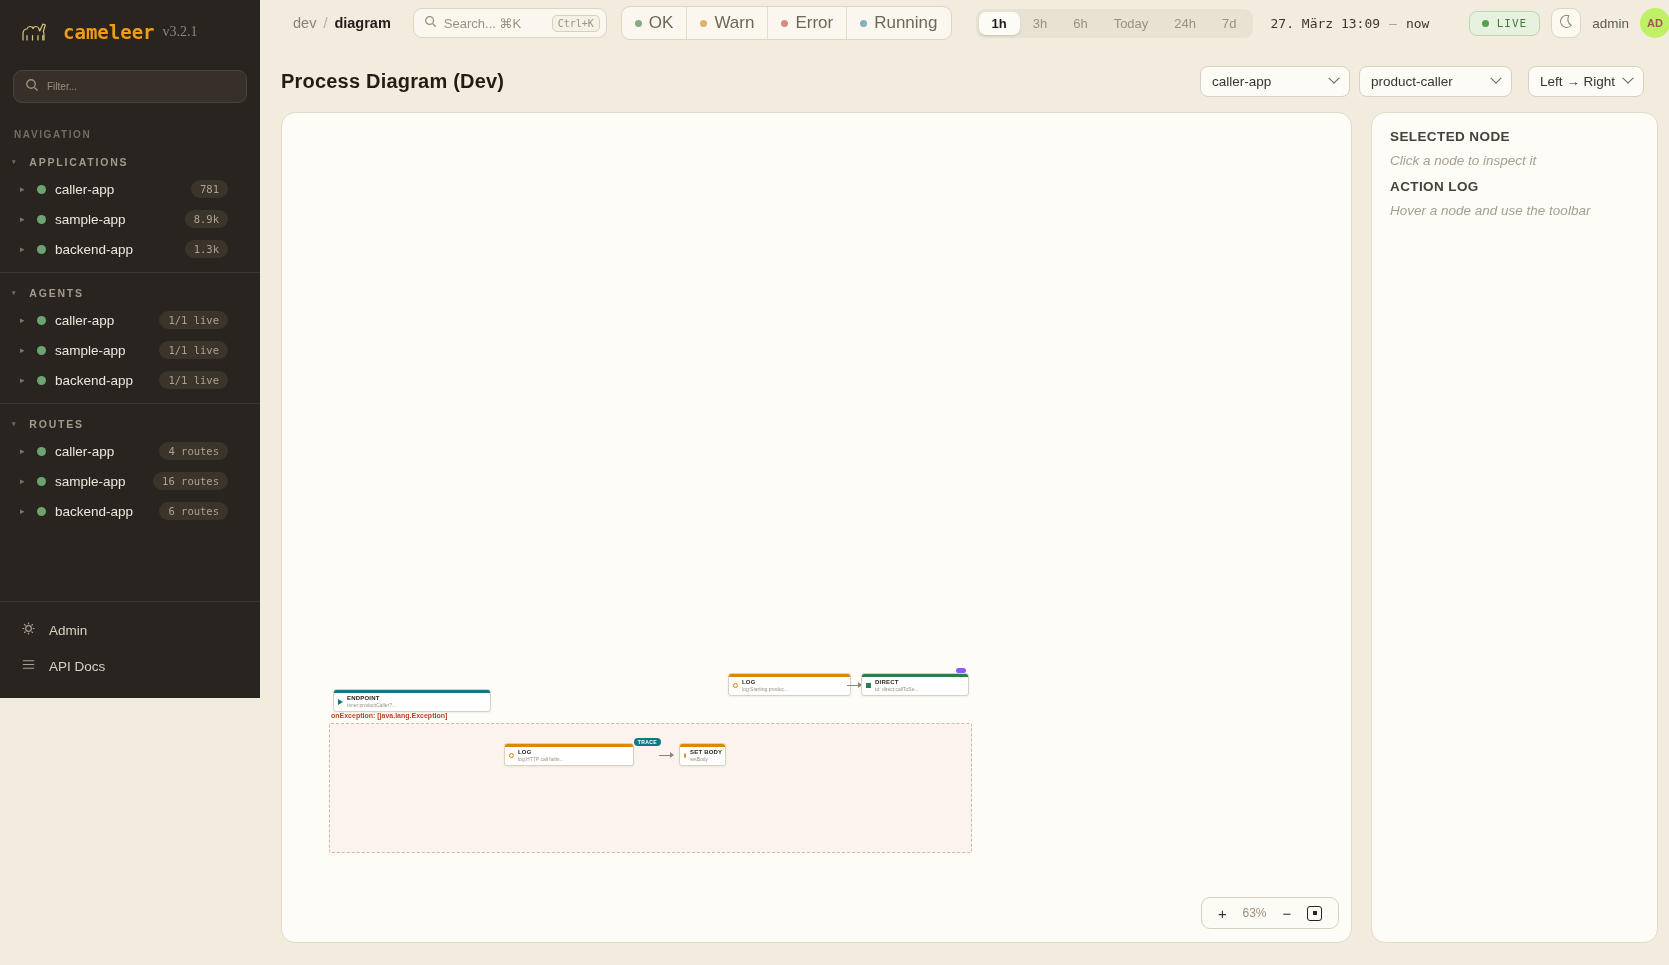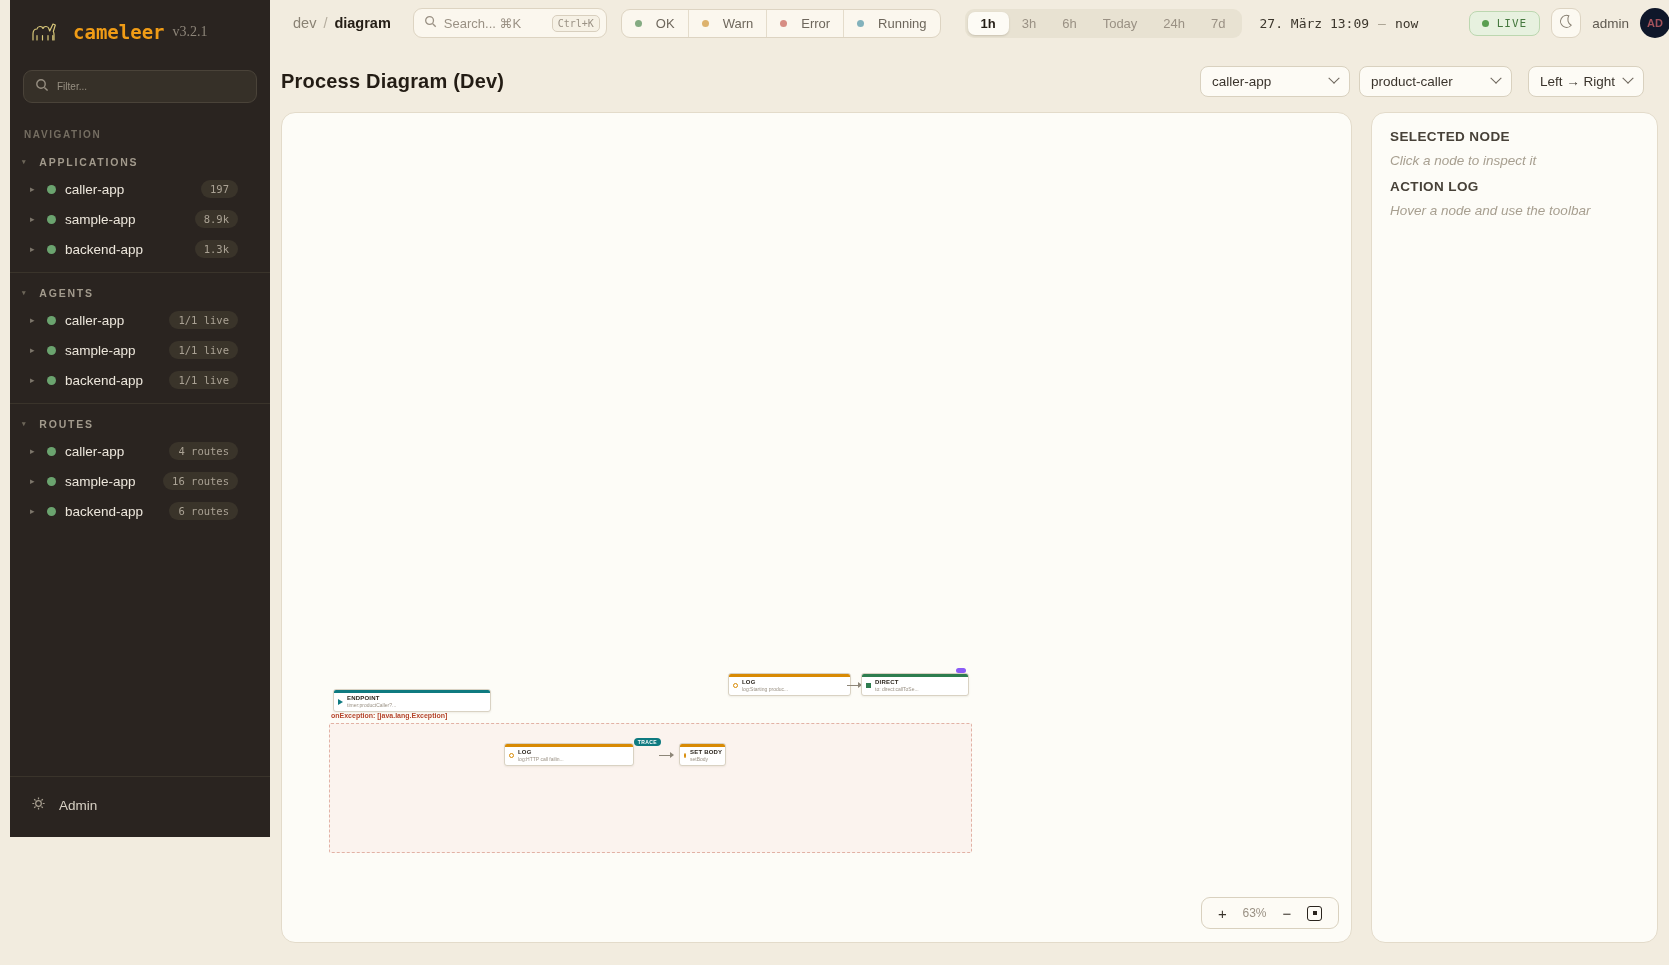--- a/index.html
+++ b/index.html
@@ -1,20 +1,20 @@
 <!DOCTYPE html>
 <html><head>
 <meta charset="utf-8">
 <style>
   * { margin:0; padding:0; box-sizing:border-box; }
   html,body { width:1669px; height:965px; overflow:hidden; }
   body { background:#f2ecdf; font-family:"Liberation Sans", sans-serif; color:#2a241d; }
 
   
-  .sidebar { position:absolute; left:10px; top:0; width:260px; height:837px; background:#2a2420;
+  .sidebar { position:absolute; left:0; top:0; width:260px; height:698px; background:#2a2420;
              color:#e9e3d8; display:flex; flex-direction:column; }
   .logo-row { display:flex; align-items:center; gap:11px; padding:14px 18px 12px 18px; }
   .logo-name { font-family:"DejaVu Sans Mono", monospace; font-weight:bold; font-size:19px; color:#f09c16; }
   .logo-version { font-family:Liberation Serif, serif; font-size:14px; color:#8d8579; margin-left:-3px; }
   .filter-box { margin:8px 13px 14px 13px; height:33px; background:#363028; border:1px solid #4a4339;
                 border-radius:9px; display:flex; align-items:center; gap:8px; padding:0 11px; }
   .filter-box input { background:transparent; border:none; outline:none; color:#cfc8bb; font-size:10px; width:100%;
                       font-family:"Liberation Sans", sans-serif; }
   .filter-box input::placeholder { color:#978f82; }
   .nav-label { padding:0 14px; margin:12px 0 2px 0; font-size:10px; letter-spacing:1.6px; color:#746d61; font-weight:bold; }
@@ -39,38 +39,38 @@
   .breadcrumb { display:flex; align-items:baseline; gap:7px; font-size:14.5px; }
   .crumb-parent { color:#8a8274; cursor:pointer; }
   .crumb-sep { color:#b5ad9e; }
   .crumb-current { color:#241d15; font-weight:bold; }
   .searchbox { margin-left:22px; width:194px; height:30px; background:#fbf7ee; border:1px solid #ddd4c2;
                border-radius:9px; display:flex; align-items:center; gap:7px; padding:0 6px 0 10px; }
   .search-ph { flex:1; font-size:13px; color:#9a9184; white-space:nowrap; overflow:hidden; }
   .kbd { font-family:"DejaVu Sans Mono", monospace; font-size:10px; color:#9a9184; border:1px solid #d8cfbe;
          background:#f6f1e5; border-radius:5px; padding:2px 5px; }
   .chips { margin-left:14px; display:flex; background:#fbf7ee; border:1px solid #ddd4c2; border-radius:9px; overflow:hidden; }
-  .chip { display:flex; align-items:center; gap:14px; padding:6px 13px; font-size:13px; color:#6e675c; cursor:pointer; }
+  .chip { display:flex; align-items:center; gap:7px; padding:6px 13px; font-size:17px; color:#6e675c; cursor:pointer; }
   .chip + .chip { border-left:1px solid #e4dccb; }
   .chip .dot { width:7px; height:7px; }
   .timegroup { margin-left:24px; display:flex; align-items:center; background:#e8e2d2; border-radius:9px; padding:3px; }
   .timeseg { padding:4px 13px; font-size:13px; color:#9a9184; border-radius:7px; cursor:pointer; }
   .timeseg.active { background:#fdfbf5; color:#241d15; font-weight:bold; box-shadow:0 1px 2px rgba(60,50,30,.18);border-radius:7px; }
   .daterange { margin-left:18px; font-family:"DejaVu Sans Mono", monospace; font-size:13px; color:#3c362c;
                display:flex; gap:9px; align-items:center; }
   .daterange .sep { color:#a39b8c; }
   .tb-right { margin-left:auto; display:flex; align-items:center; gap:11px; }
   .live-badge { display:flex; align-items:center; gap:8px; background:#e7f1df; border:1px solid #bcd7b0;
                 border-radius:8px; padding:5px 12px; font-family:"DejaVu Sans Mono", monospace; font-size:11px;
                 color:#46793f; letter-spacing:1px; }
   .live-dot { width:7px; height:7px; border-radius:50%; }
   .icon-btn { width:30px; height:30px; background:#fcf9f1; border:1px solid #ddd4c2; border-radius:9px;
               display:flex; align-items:center; justify-content:center; cursor:pointer; }
   .username { font-size:13.5px; color:#5f5950; }
-  .avatar { width:30px; height:30px; border-radius:50%; background:#0f172a; color:#a3525b; font-size:11px;
+  .avatar { width:30px; height:30px; border-radius:50%; background:#bef264; color:#a3525b; font-size:11px;
             font-weight:bold; display:flex; align-items:center; justify-content:center; cursor:pointer; }
 
   
   .content-header { position:absolute; left:281px; top:64px; width:1363px; height:34px; display:flex; align-items:center; }
   .page-title { font-size:20px; font-weight:bold; color:#231c14; letter-spacing:.2px; }
   .selects { margin-left:auto; display:flex; align-items:center; }
   .select { height:31px; background:#fdfbf5; border:1px solid #d9d1bf; border-radius:8px; display:flex;
             align-items:center; padding:0 11px; font-size:13.5px; color:#3a342c; cursor:pointer; }
   .select .chev { margin-left:auto; width:8px; height:8px; border-right:1.5px solid #6e675c;
                   border-bottom:1.5px solid #6e675c; transform:rotate(45deg) translate(-2px,-2px); }
@@ -143,21 +143,21 @@
 
   <div class="section">
     <div class="section-header">
       <span class="sec-caret">▾</span>
       <span>APPLICATIONS</span>
     </div>
     <div class="item">
       <span class="item-caret">▸</span>
       <span class="dot" style="background-color: rgb(107, 164, 111);"></span>
       <span class="item-label">caller-app</span>
-      <span class="badge">197</span>
+      <span class="badge">781</span>
     </div>
     <div class="item">
       <span class="item-caret">▸</span>
       <span class="dot" style="background-color: rgb(107, 164, 111);"></span>
       <span class="item-label">sample-app</span>
       <span class="badge">8.9k</span>
     </div>
     <div class="item">
       <span class="item-caret">▸</span>
       <span class="dot" style="background-color: rgb(107, 164, 111);"></span>
@@ -218,20 +218,28 @@
 
   <div class="sidebar-footer">
     <div class="footer-item">
       <span>
         <svg width="15" height="15" viewBox="0 0 16 16" fill="none" stroke="#a89f90" stroke-width="1.3">
           <circle cx="8" cy="8" r="3"></circle>
           <path d="M8 1.5 v2 M8 12.5 v2 M1.5 8 h2 M12.5 8 h2 M3.4 3.4 l1.4 1.4 M11.2 11.2 l1.4 1.4 M12.6 3.4 l-1.4 1.4 M4.8 11.2 l-1.4 1.4"></path>
         </svg>
       </span>
       <span>Admin</span>
+    </div>
+    <div class="footer-item">
+      <span>
+        <svg width="15" height="15" viewBox="0 0 16 16" fill="none" stroke="#a89f90" stroke-width="1.3">
+          <path d="M2 4 h12 M2 8 h12 M2 12 h12"></path>
+        </svg>
+      </span>
+      <span>API Docs</span>
     </div>
   </div>
 </div>
 
 <div class="topbar">
   <div class="breadcrumb">
     <span class="crumb-parent">dev</span>
     <span class="crumb-sep">/</span>
     <span class="crumb-current">diagram</span>
   </div>

